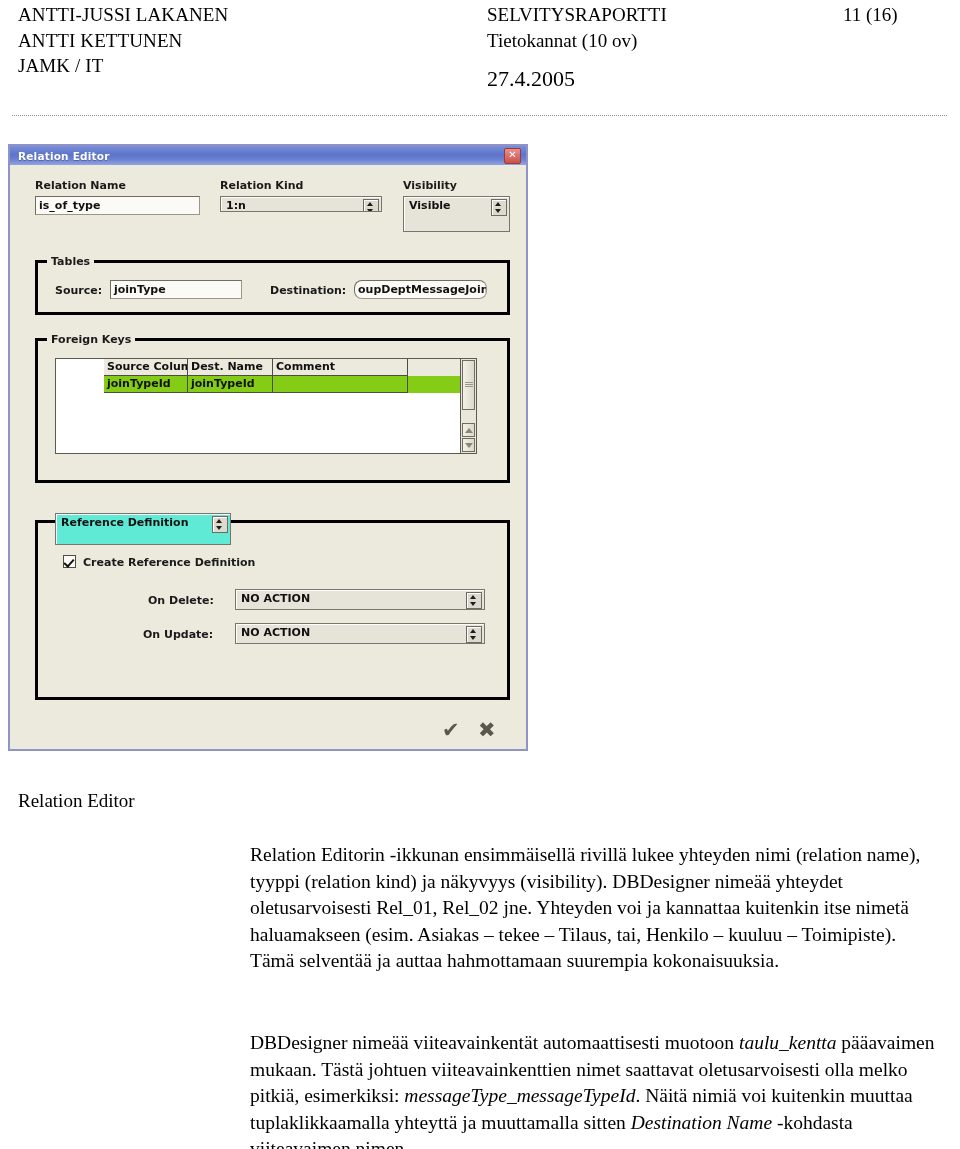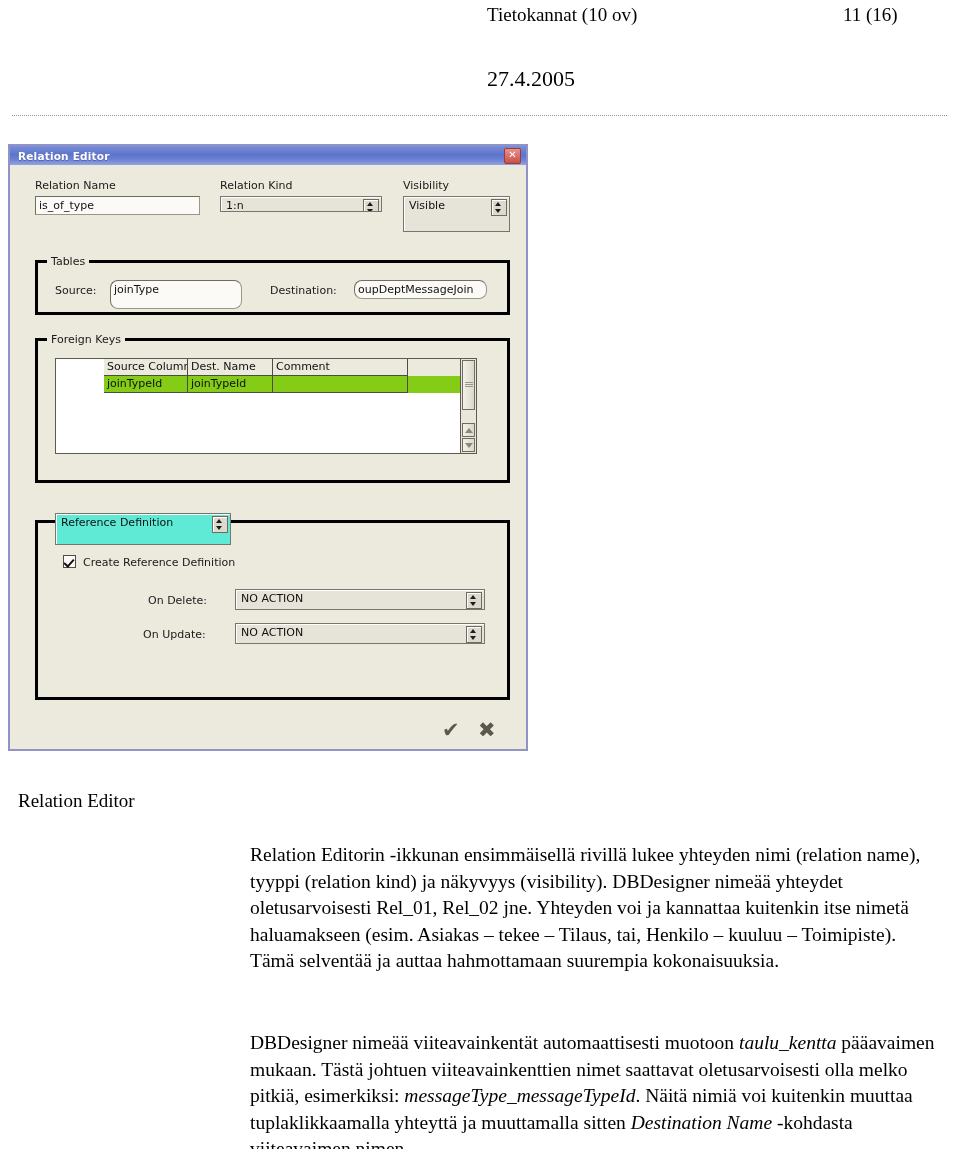--- a/index.html
+++ b/index.html
@@ -101,20 +101,21 @@
     font-weight: bold;
     line-height: 12px;
     text-align: center;
   }
 
   .dlg-body {
     position: absolute;
     left: 0; top: 19px;
     right: 0; bottom: 0;
     background: #ece9dd;
+    font-weight: bold;
   }
 
   
   .fld-label {
     font-size: 11px;
     color: #1a1a1a;
   }
   .textfield {
     background: #fbfaf6;
     border: 1px solid #9b9788;
@@ -313,21 +314,27 @@
     text-align: left;
   }
   .para .it { font-style: italic; }
   #para-1 { top: 842px; }
   #para-2 { top: 1030px; }
 </style>
 </head>
 <body>
 
 <div class="doc-header">
+  <div class="hdr-left">
+    <div>ANTTI-JUSSI LAKANEN</div>
+    <div>ANTTI KETTUNEN</div>
+    <div>JAMK / IT</div>
+  </div>
   <div class="hdr-mid">
+    <div>SELVITYSRAPORTTI</div>
     <div>Tietokannat (10 ov)</div>
   </div>
   <div class="hdr-date">27.4.2005</div>
   <div class="hdr-page">11 (16)</div>
 </div>
 <div class="hdr-rule"></div>
 
 <div class="shot">
 
   <div class="titlebar">
@@ -348,21 +355,21 @@
 
     <div class="fld-label" style="position:absolute;left:393px;top:14px;">Visibility</div>
     <div class="combo" style="position:absolute;left:393px;top:31px;width:107px;height:36px;">
       <span>Visible</span>
       <span class="spin"></span>
     </div>
 
     <div class="groupbox" style="left:25px;top:95px;width:475px;height:55px;">
       <span class="gb-title">Tables</span>
       <div class="fld-label" style="position:absolute;left:17px;top:21px;">Source:</div>
-      <div class="textfield" style="position:absolute;left:72px;top:17px;width:132px;height:29px;border-radius:8px;">joinType</div>
+      <div class="textfield" style="position:absolute;left:72px;top:17px;width:132px;height:19px;">joinType</div>
       <div class="fld-label" style="position:absolute;left:232px;top:21px;">Destination:</div>
       <div class="textfield" style="position:absolute;left:316px;top:17px;width:133px;height:19px;border-radius:8px;">oupDeptMessageJoin</div>
     </div>
 
     <div class="groupbox" style="left:25px;top:173px;width:475px;height:145px;">
       <span class="gb-title">Foreign Keys</span>
 
       <div class="fk-list" style="left:17px;top:17px;width:422px;height:96px;padding-left:48px;">
         <div class="fk-head">
           <div class="col-1">Source Column</div>

